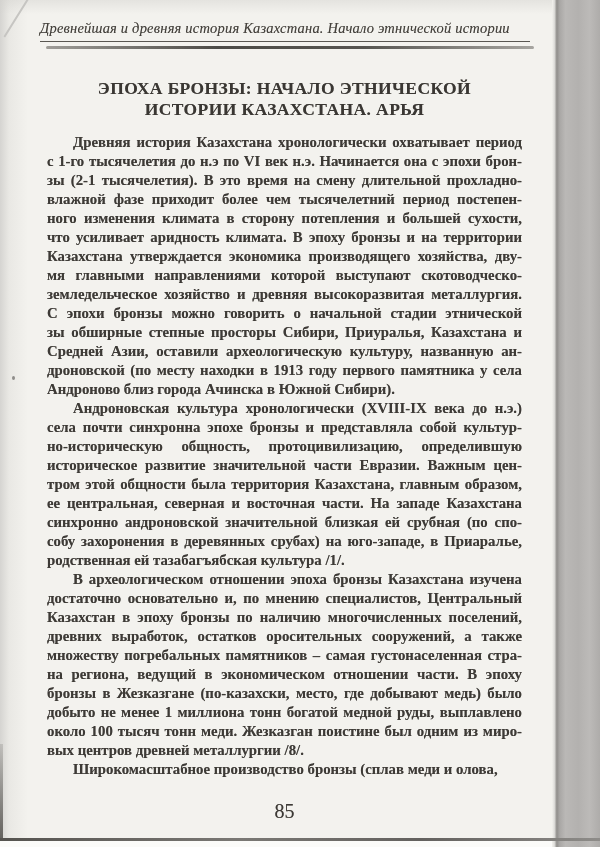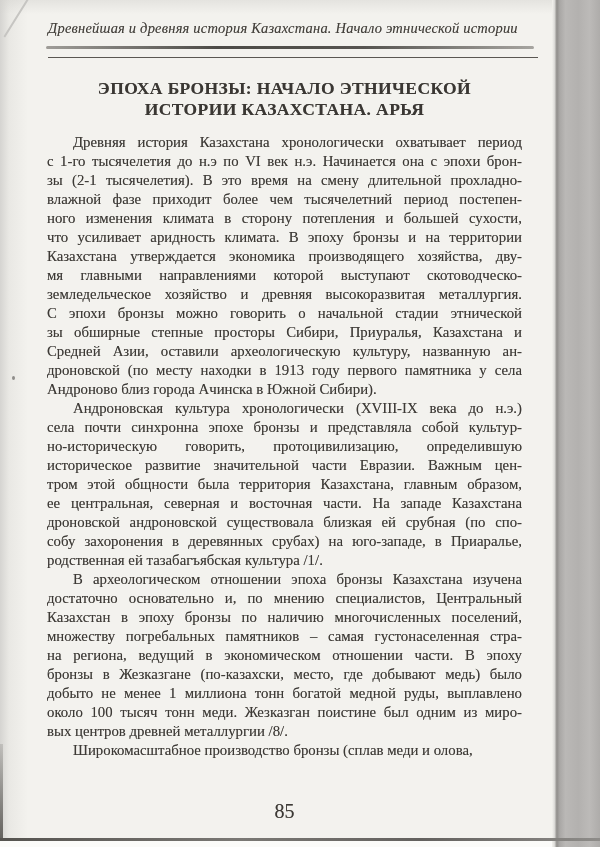--- a/index.html
+++ b/index.html
@@ -39,41 +39,41 @@
     background: linear-gradient(180deg, rgba(120,118,114,.25), rgba(80,78,74,.85));
   }
   .speck {
     position: absolute; left: 12px; top: 376px; width: 3px; height: 4px;
     background: #8f8d8a; border-radius: 50%;
   }
   
   .running-header {
     position: absolute; left: 40px; top: 20px; width: 490px;
     font-style: italic; font-size: 14.5px; letter-spacing: .2px;
-    color: #44413c; border-bottom: 1.5px solid #5a5752; padding-bottom: 20px;
+    color: #44413c; border-bottom: 1.5px solid #5a5752; padding-bottom: 4px;
     text-shadow: 0 0 .5px rgba(68,65,60,.45);
-    margin-left: 8px;
   }
   .header-rule2 {
     position: absolute; left: 46px; top: 46px; width: 488px; height: 2.5px;
     background: linear-gradient(90deg, rgba(90,87,82,.55), rgba(58,56,52,.9) 35%,
       rgba(58,56,52,.85) 65%, rgba(90,87,82,.5));
     border-radius: 2px; filter: blur(.4px);
   }
   .chapter-title {
     position: absolute; left: 47px; top: 78px; width: 475px; margin: 0;
     text-align: center; font-weight: bold; font-size: 17.5px;
     line-height: 20.5px; letter-spacing: .4px; color: #3a3733;
     text-shadow: 0 0 .5px rgba(58,55,51,.5);
   }
   .chapter-title .title-line { display: block; }
   .body-text {
     position: absolute; left: 47px; top: 133px; width: 475px;
     font-size: 14.8px; line-height: 19px;
     text-shadow: 0 0 .5px rgba(61,58,54,.5);
+    font-weight: bold;
   }
   .line { text-align: justify; text-align-last: justify; }
   .line.last { text-align-last: left; }
   .line.first { text-indent: 26px; }
   .page-number {
     position: absolute; left: 47px; top: 800px; width: 475px;
     text-align: center; font-size: 20px;
     text-shadow: 0 0 .5px rgba(61,58,54,.5);
   }
 </style>
@@ -114,33 +114,34 @@
       <div class="line">С эпохи бронзы можно говорить о начальной стадии этнической</div>
       <div class="line">зы обширные степные просторы Сибири, Приуралья, Казахстана и</div>
       <div class="line">Средней Азии, оставили археологическую культуру, названную ан-</div>
       <div class="line">дроновской (по месту находки в 1913 году первого памятника у села</div>
       <div class="line last">Андроново близ города Ачинска в Южной Сибири).</div>
     </div>
 
     <div class="para">
       <div class="line first">Андроновская культура хронологически (XVIII-IX века до н.э.)</div>
       <div class="line">села почти синхронна эпохе бронзы и представляла собой культур-</div>
-      <div class="line">но-историческую говорить, протоцивилизацию, определившую</div>
+      <div class="line">но-историческую общность, протоцивилизацию, определившую</div>
       <div class="line">историческое развитие значительной части Евразии. Важным цен-</div>
       <div class="line">тром этой общности была территория Казахстана, главным образом,</div>
       <div class="line">ее центральная, северная и восточная части. На западе Казахстана</div>
-      <div class="line">дроновской андроновской существовала близкая ей срубная (по спо-</div>
+      <div class="line">синхронно андроновской значительной близкая ей срубная (по спо-</div>
       <div class="line">собу захоронения в деревянных срубах) на юго-западе, в Приаралье,</div>
       <div class="line last">родственная ей тазабагъябская культура /1/.</div>
     </div>
 
     <div class="para">
       <div class="line first">В археологическом отношении эпоха бронзы Казахстана изучена</div>
       <div class="line">достаточно основательно и, по мнению специалистов, Центральный</div>
       <div class="line">Казахстан в эпоху бронзы по наличию многочисленных поселений,</div>
+      <div class="line">древних выработок, остатков оросительных сооружений, а также</div>
       <div class="line">множеству погребальных памятников – самая густонаселенная стра-</div>
       <div class="line">на региона, ведущий в экономическом отношении части. В эпоху</div>
       <div class="line">бронзы в Жезказгане (по-казахски, место, где добывают медь) было</div>
       <div class="line">добыто не менее 1 миллиона тонн богатой медной руды, выплавлено</div>
       <div class="line">около 100 тысяч тонн меди. Жезказган поистине был одним из миро-</div>
       <div class="line last">вых центров древней металлургии /8/.</div>
     </div>
 
     <div class="para">
       <div class="line first last">Широкомасштабное производство бронзы (сплав меди и олова,</div>

